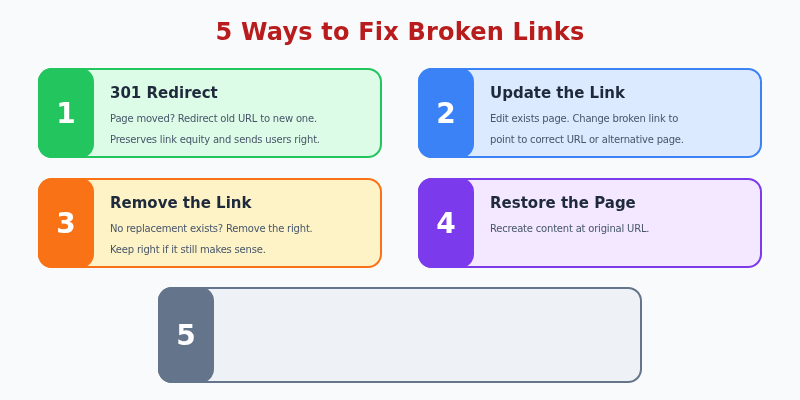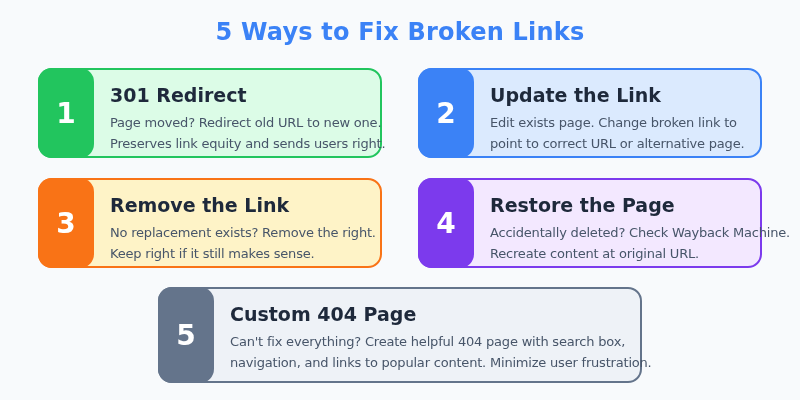--- a/index.html
+++ b/index.html
@@ -48,46 +48,46 @@
     font-size: 28px;
     font-weight: bold;
   }
   .card-content {
     position: absolute;
     left: 70px;
     top: 14px;
     right: 8px;
   }
   .card-title {
-    font-size: 19px;
+    font-size: 15px;
     font-weight: bold;
     color: #1e293b;
     margin-bottom: 6px;
     white-space: nowrap;
   }
   .card-line {
     display: block;
-    font-size: 13px;
+    font-size: 10px;
     line-height: 21px;
     letter-spacing: -0.2px;
     color: #475569;
     white-space: nowrap;
   }
   
   .card-pos-0 { left: 38px;  top: 68px;  width: 344px; height: 90px; }
   .card-pos-1 { left: 418px; top: 68px;  width: 344px; height: 90px; }
   .card-pos-2 { left: 38px;  top: 178px; width: 344px; height: 90px; }
   .card-pos-3 { left: 418px; top: 178px; width: 344px; height: 90px; }
   .card-pos-4 { left: 158px; top: 287px; width: 484px; height: 96px; }
 </style>
 </head>
 <body style="background: rgb(248, 250, 252);">
 
 <div class="canvas">
-  <div class="page-title" style="color: #3b82f6;">5 Ways to Fix Broken Links</div>
+  <div class="page-title" style="color: #b91c1c;">5 Ways to Fix Broken Links</div>
 
   <div class="card card-pos-0" style="--accent: #22c55e; --light: #dcfce7;">
     <div class="badge">
       <span class="badge-number">1</span>
     </div>
     <div class="card-content">
       <div class="card-title">301 Redirect</div>
       <span class="card-line">Page moved? Redirect old URL to new one.</span>
       <span class="card-line">Preserves link equity and sends users right.</span>
     </div>
@@ -114,28 +114,22 @@
       <span class="card-line">Keep right if it still makes sense.</span>
     </div>
   </div>
 
   <div class="card card-pos-3" style="--accent: #7c3aed; --light: #f3e8ff;">
     <div class="badge">
       <span class="badge-number">4</span>
     </div>
     <div class="card-content">
       <div class="card-title">Restore the Page</div>
-      <span class="card-line">Accidentally deleted? Check Wayback Machine.</span>
       <span class="card-line">Recreate content at original URL.</span>
     </div>
   </div>
 
   <div class="card card-pos-4" style="--accent: #64748b; --light: #eef2f7;">
     <div class="badge">
       <span class="badge-number">5</span>
     </div>
-    <div class="card-content">
-      <div class="card-title">Custom 404 Page</div>
-      <span class="card-line">Can't fix everything? Create helpful 404 page with search box,</span>
-      <span class="card-line">navigation, and links to popular content. Minimize user frustration.</span>
-    </div>
   </div>
 </div>
 
 </body></html>

